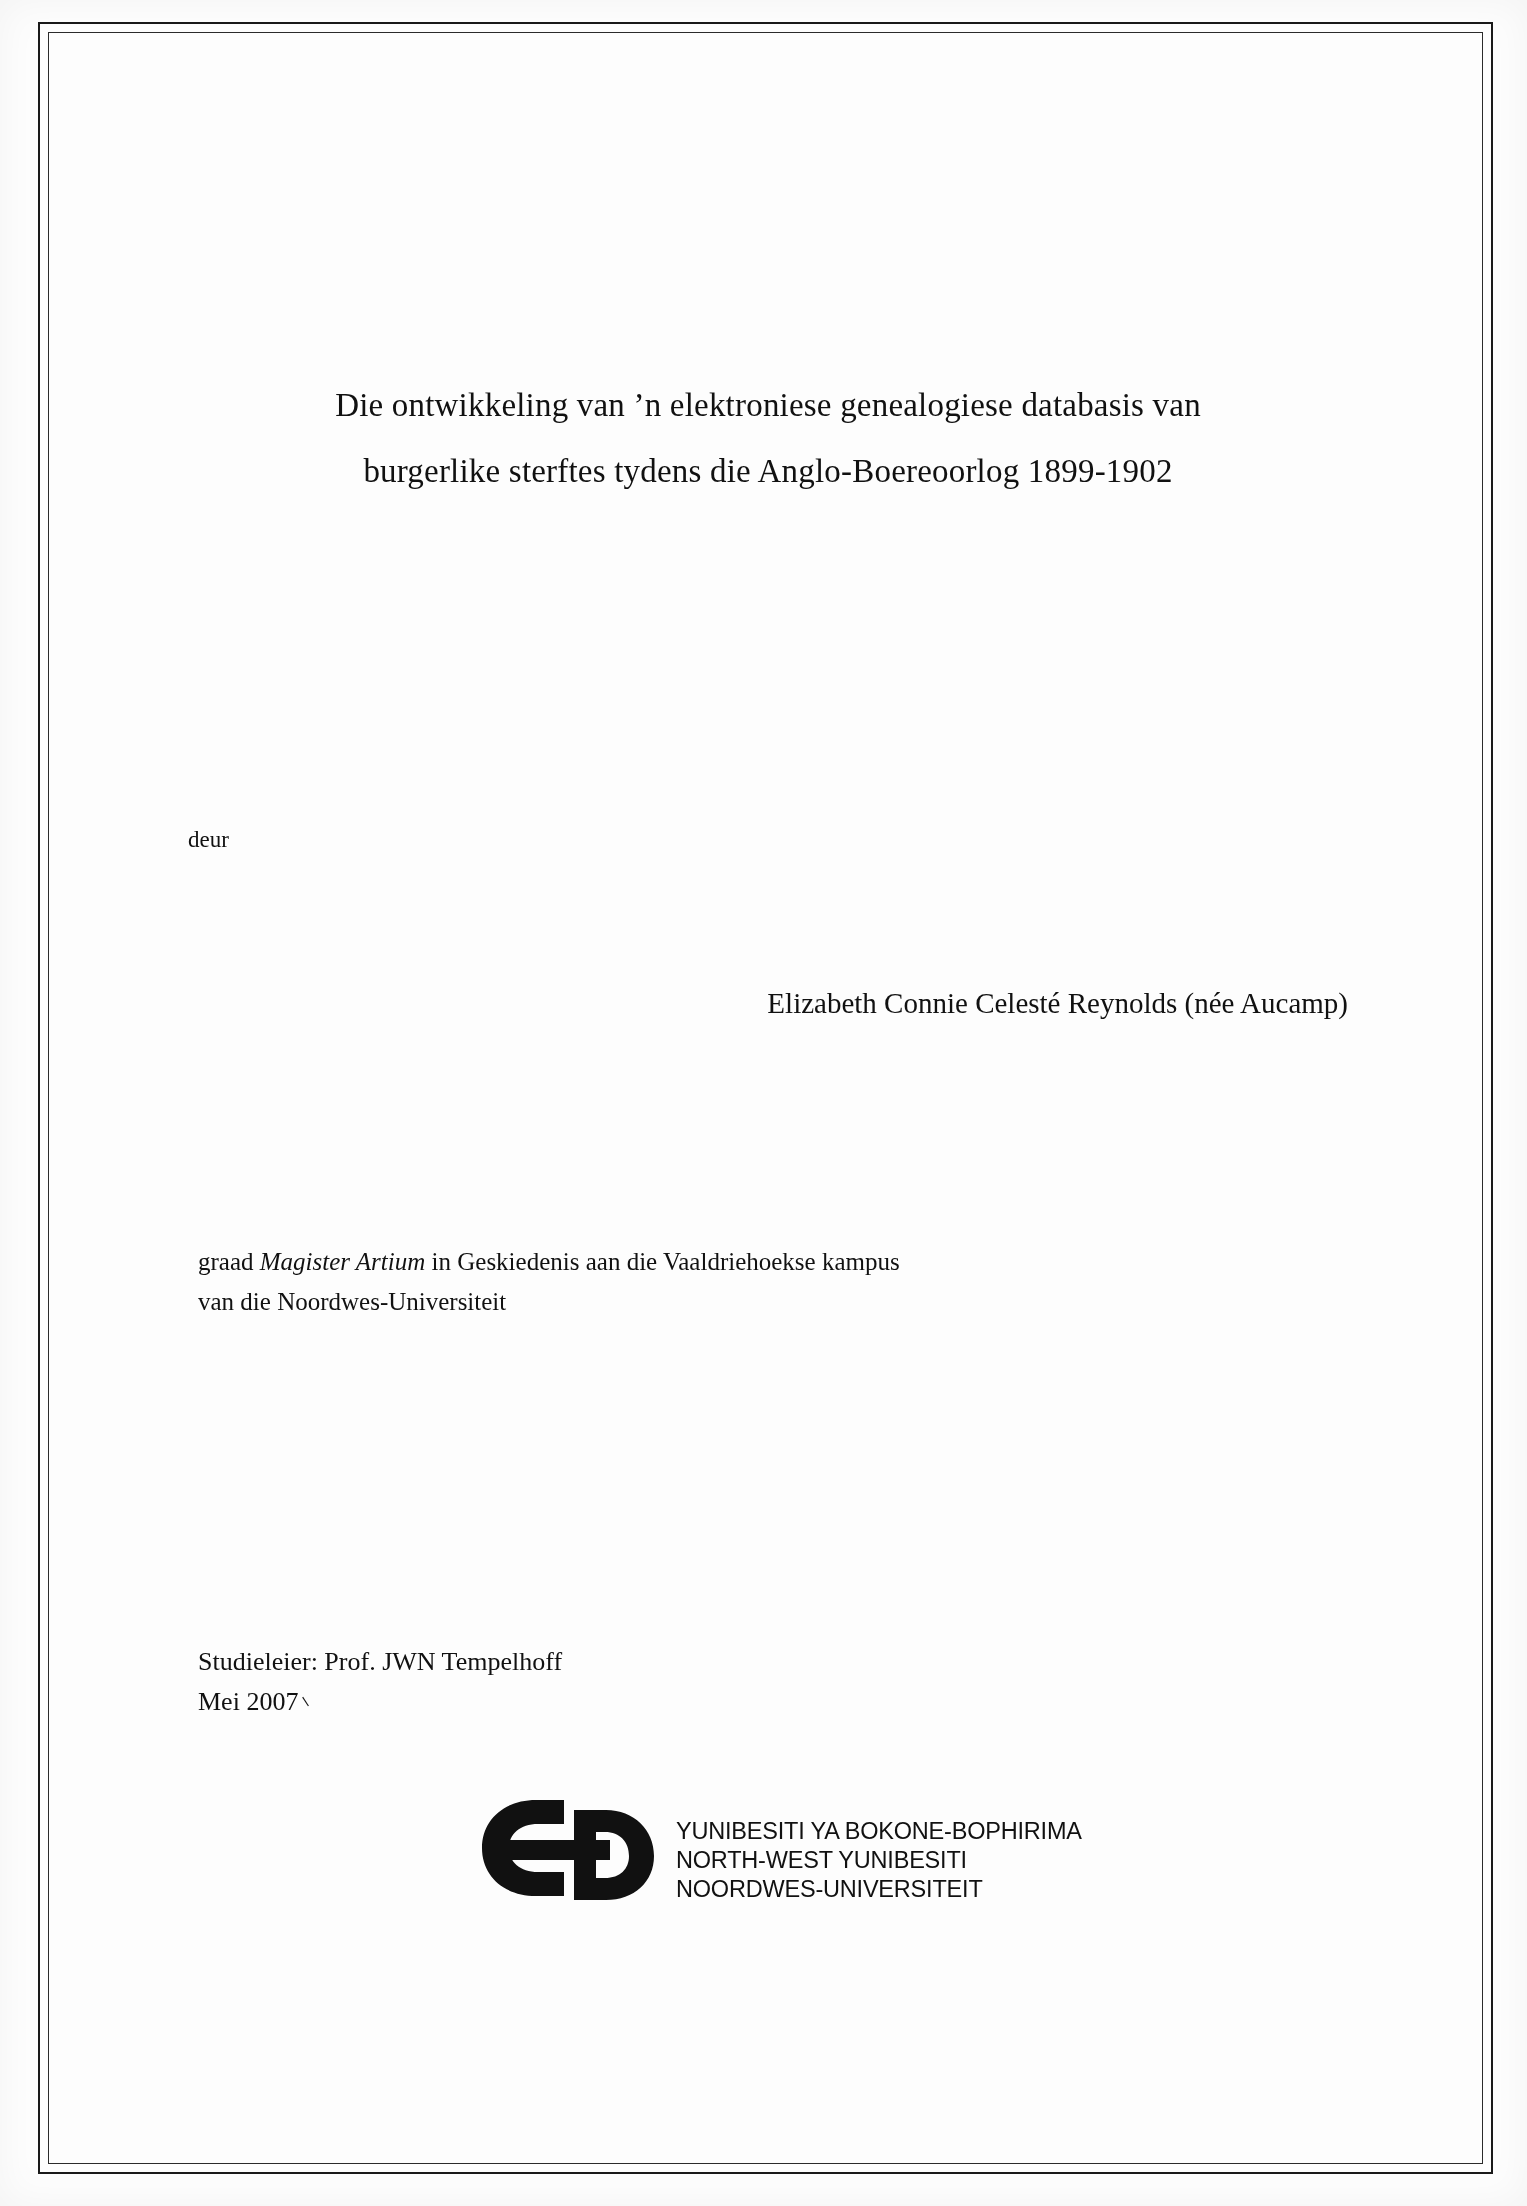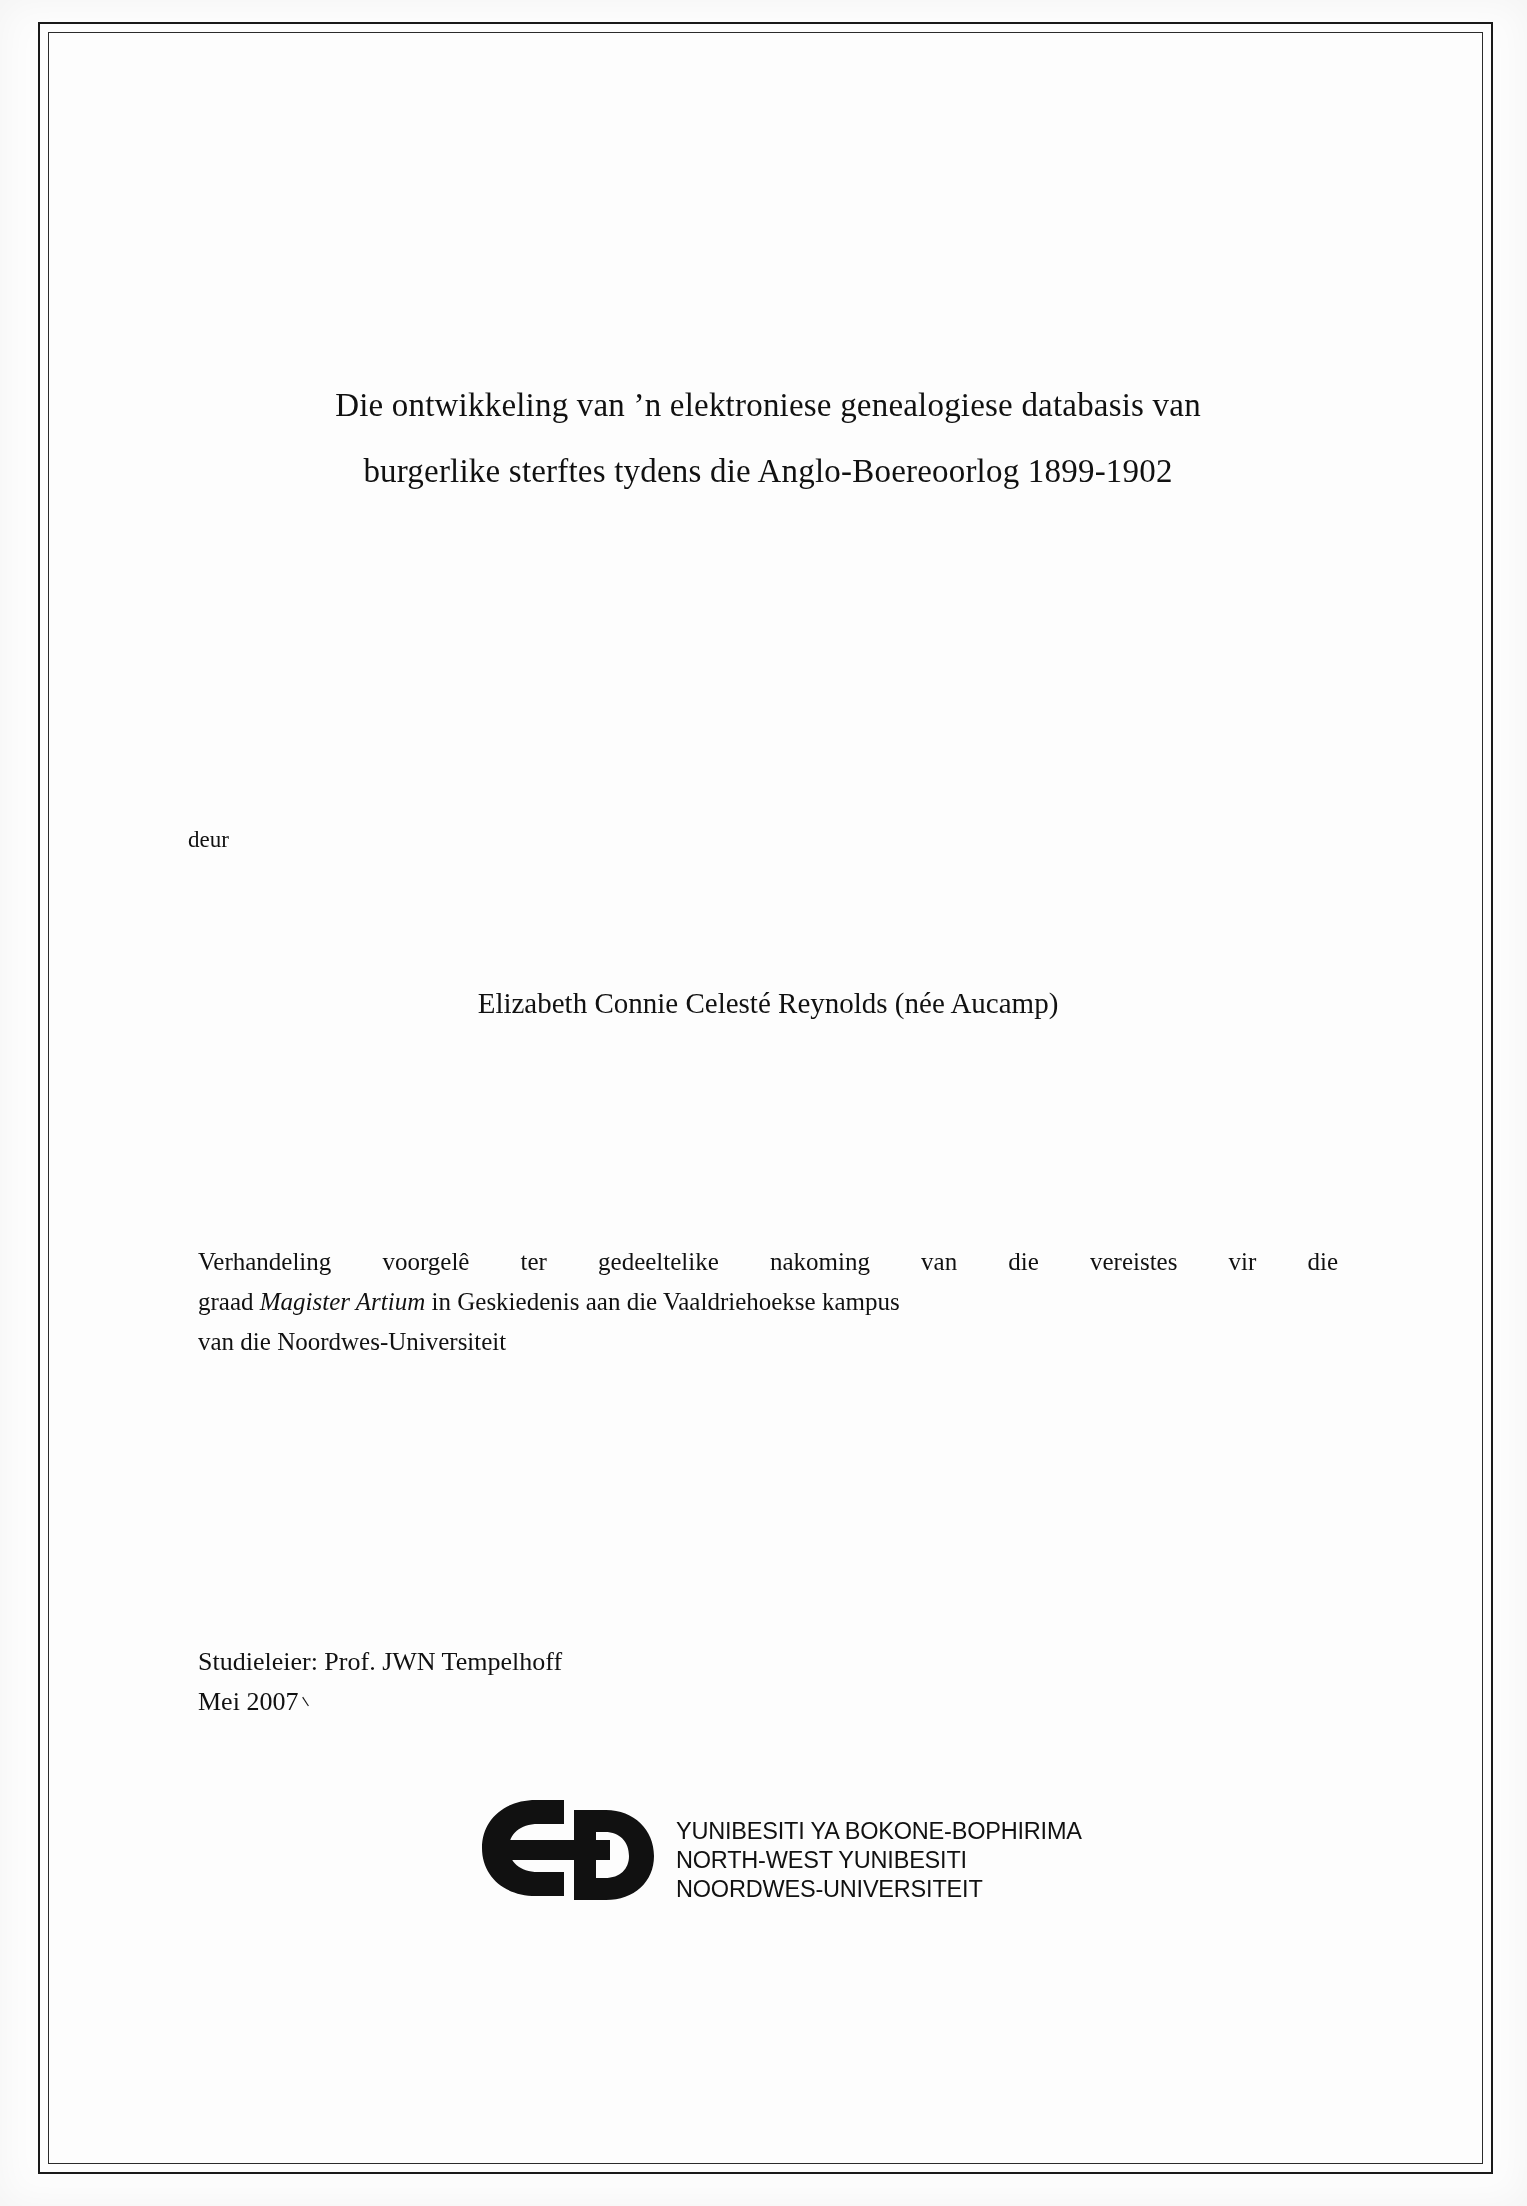--- a/index.html
+++ b/index.html
@@ -73,21 +73,21 @@
     width: 1160px;
     text-align: left;
     font-size: 23px;
   }
 
   .author {
     position: absolute;
     top: 955px;
     left: 0;
     width: 1160px;
-    text-align: center;
+    text-align: right;
     font-size: 29px;
   }
 
   .statement {
     position: absolute;
     top: 1210px;
     left: 10px;
     width: 1140px;
     font-size: 25px;
     line-height: 40px;
@@ -167,21 +167,20 @@
     <div class="title-block">
       <div class="title-line">Die ontwikkeling van ’n elektroniese genealogiese databasis van</div>
       <div class="title-line">burgerlike sterftes tydens die Anglo-Boereoorlog 1899-1902</div>
     </div>
 
     <div class="deur">deur</div>
 
     <div class="author">Elizabeth Connie Celesté Reynolds (née Aucamp)</div>
 
     <div class="statement">
-      <div class="l1">Verhandeling voorgelê ter gedeeltelike nakoming van die vereistes vir die</div>
       <div class="l2"><span>graad </span><em>Magister Artium</em><span> in Geskiedenis aan die Vaaldriehoekse kampus</span></div>
       <div class="l3">van die Noordwes-Universiteit</div>
     </div>
 
     <div class="supervisor">
       <div>Studieleier: Prof. JWN Tempelhoff</div>
       <div class="date-line">
         <span>Mei 2007</span>
         <span class="stray">⸌</span>
       </div>

